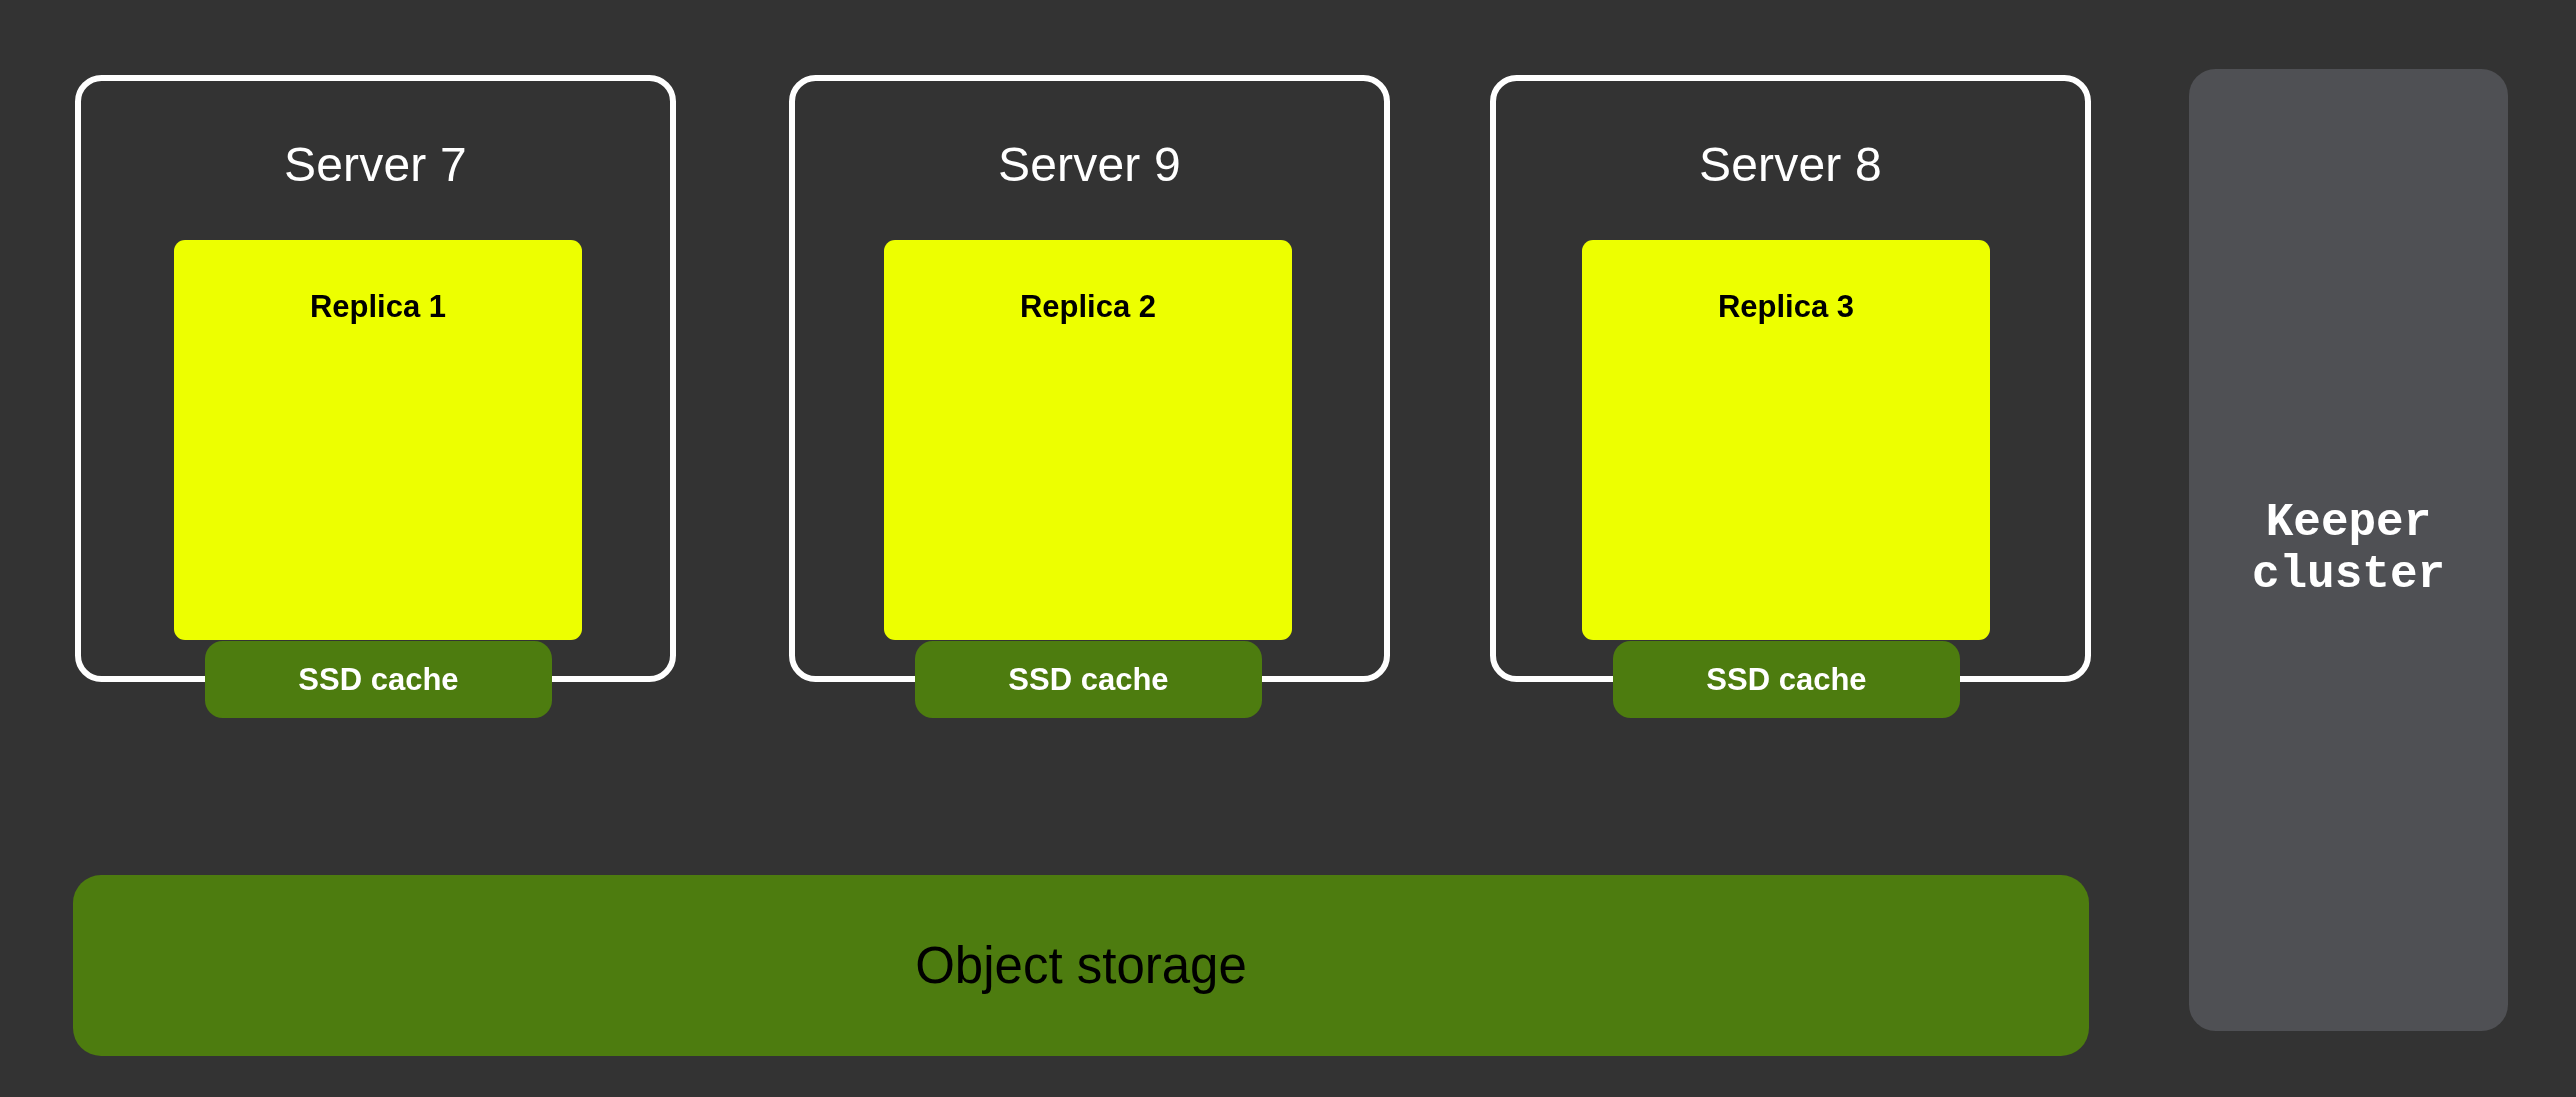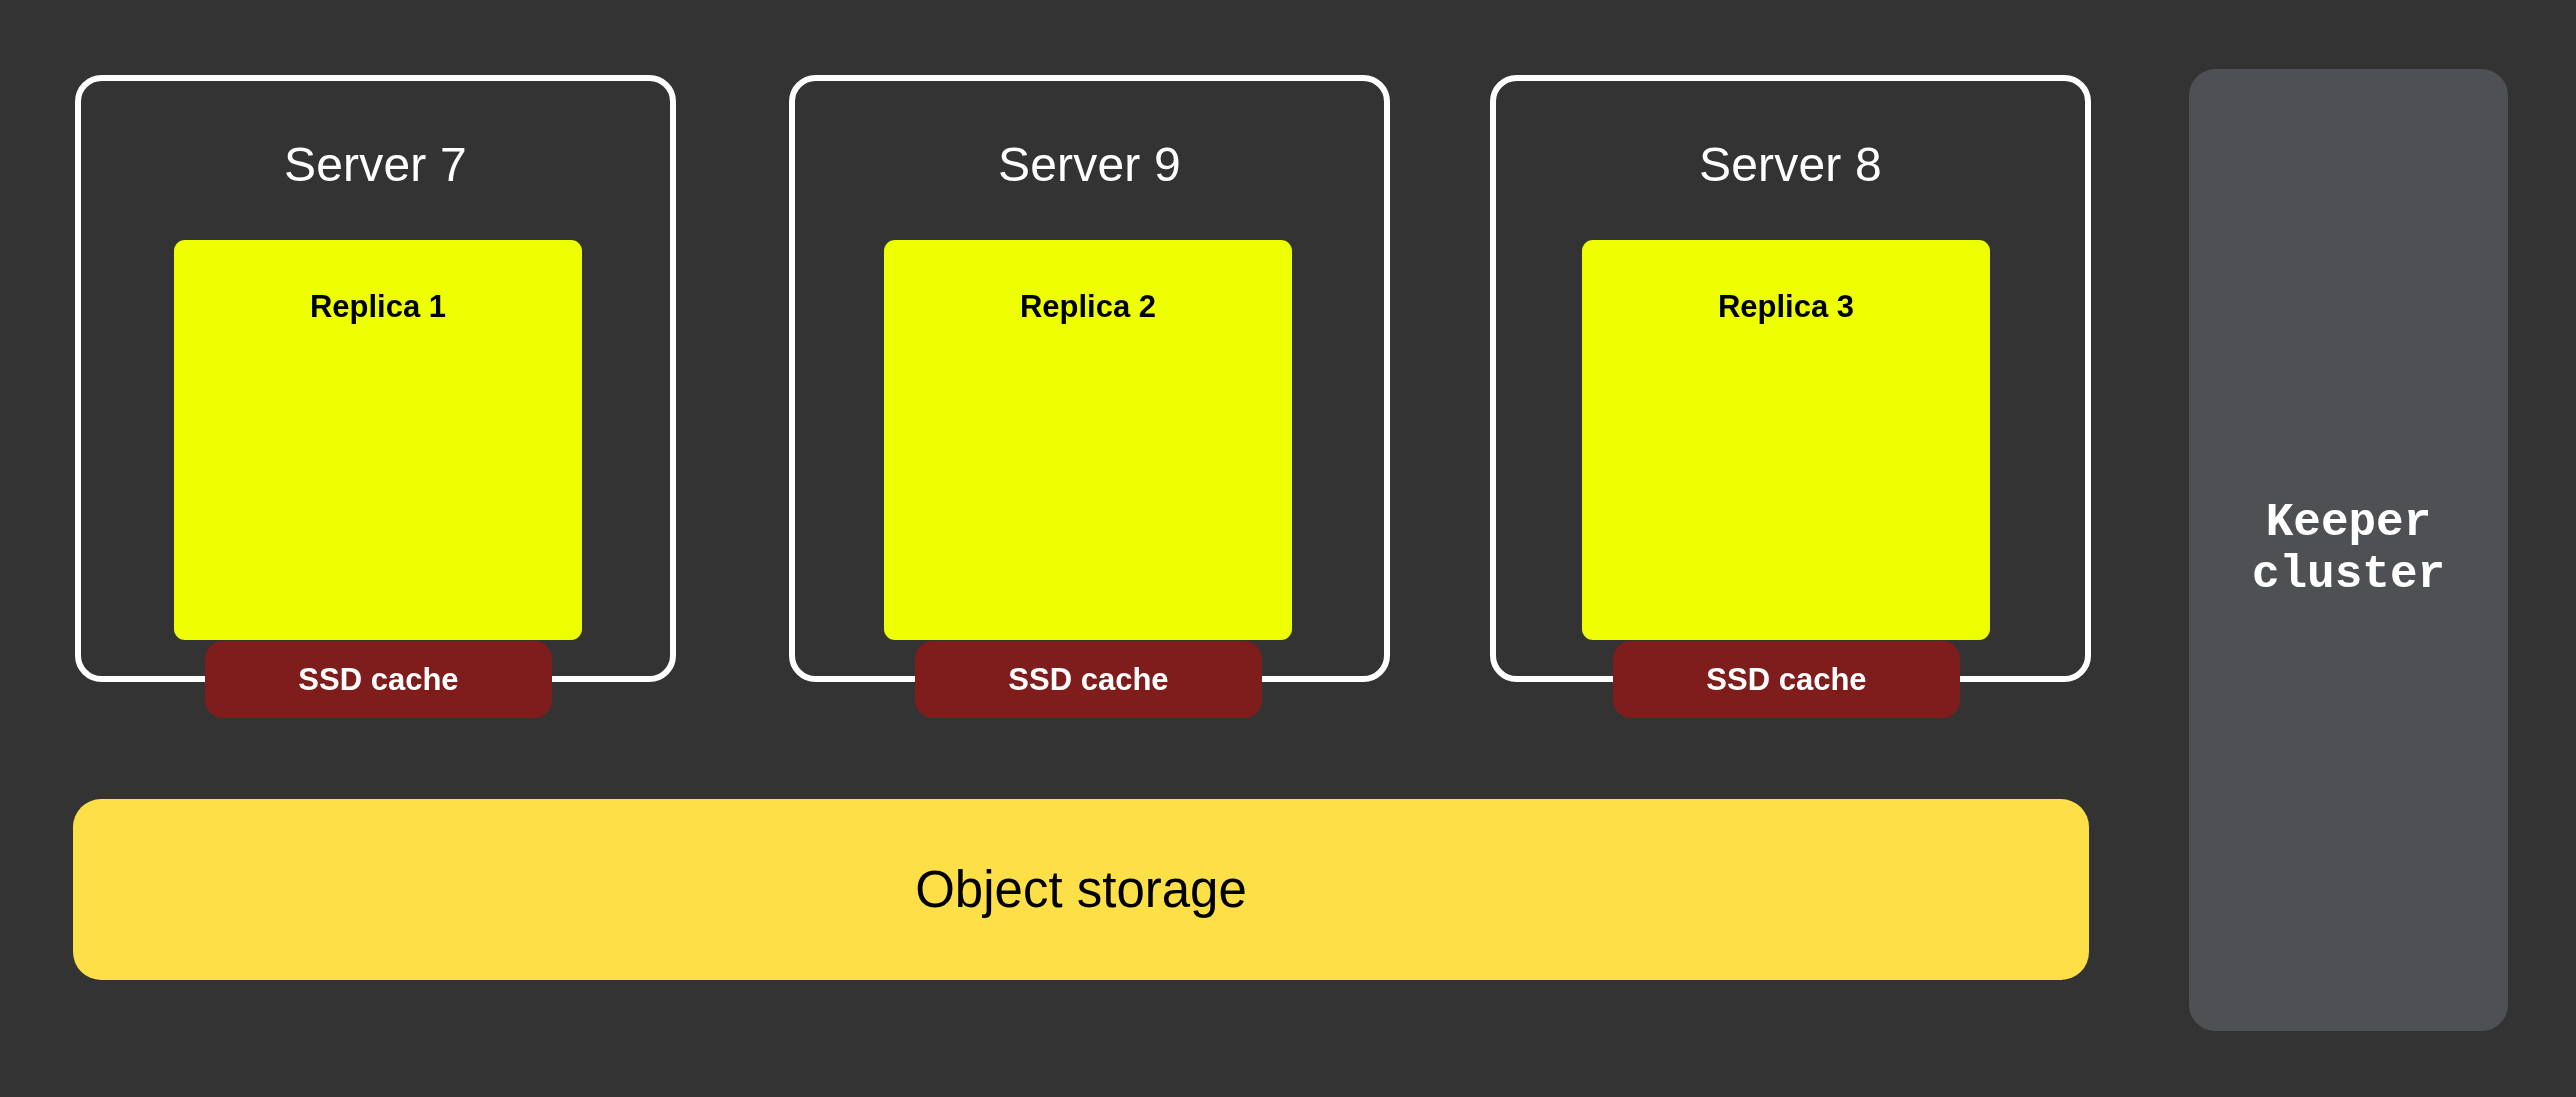--- a/index.html
+++ b/index.html
@@ -73,21 +73,21 @@
     font-weight: 700;
     line-height: 1;
     white-space: nowrap;
   }
 
   
   .ssd-cache {
     position: absolute;
     top: 641px;
     height: 77px;               
-    background: #7f1d1d;
+    background: #4d7c0f;
     border-radius: 17.7px;
     display: flex;
     align-items: center;
     justify-content: center;
   }
   .ssd-1 { left: 205px;  width: 347px; }
   .ssd-2 { left: 915px; width: 347px; }
   .ssd-3 { left: 1613px; width: 347px; }
 
   .ssd-label {
@@ -95,24 +95,24 @@
     font-size: 31px;
     font-weight: 700;
     line-height: 1;
     white-space: nowrap;
   }
 
   
   .object-storage {
     position: absolute;
     left: 73px;
-    top: 799px;
+    top: 875px;
     width: 2016px;              
     height: 181px;              
-    background: #fde047;
+    background: #4d7c0f;
     border-radius: 28px;
     display: flex;
     align-items: center;
     justify-content: center;
   }
   .object-storage-label {
     color: #000000;
     font-size: 51px;
     font-weight: 400;
     line-height: 1;

